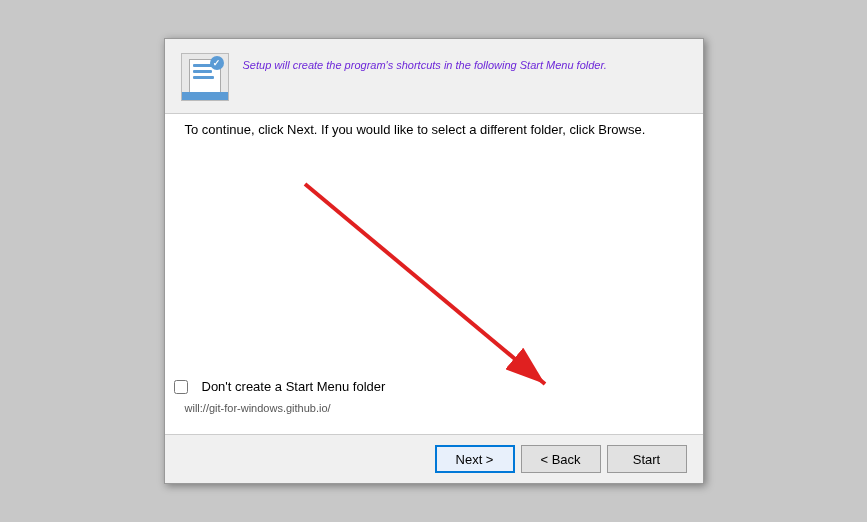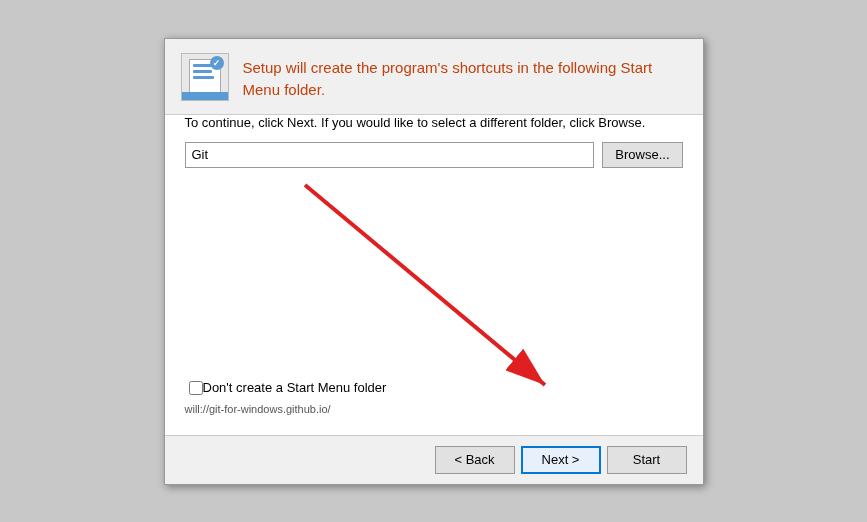--- a/index.html
+++ b/index.html
@@ -36,29 +36,30 @@
     .header-icon {
       width: 48px;
       height: 48px;
       flex-shrink: 0;
       display: flex;
       align-items: center;
       justify-content: center;
     }
 
     .header-text {
-      font-size: 15px;
-      color: #c2410c;
+      font-size: 11px;
+      color: #6d28d9;
       line-height: 1.5;
       padding-top: 4px;
+      font-style: italic;
     }
 
     .dialog-body {
       background: #ffffff;
-      padding: 0 20px;
+      padding: 8px 20px;
       flex: 1;
       min-height: 320px;
       position: relative;
     }
 
     .instruction-text {
       font-size: 13px;
       color: #000;
       margin-bottom: 12px;
     }
@@ -98,25 +99,25 @@
       top: 40px;
       left: 80px;
       width: 380px;
       height: 280px;
       pointer-events: none;
     }
 
     .checkbox-row {
       display: flex;
       align-items: flex-end;
-      gap: 0;
+      gap: 14px;
       margin-top: auto;
       position: absolute;
       bottom: 40px;
-      left: 24px;
+      left: 9px;
     }
 
     .checkbox-row input[type="checkbox"] {
       width: 14px;
       height: 14px;
       margin: 0;
       cursor: pointer;
     }
 
     .checkbox-label {
@@ -233,40 +234,36 @@
         </div>
         <div class="bottom-bar"></div>
       </div>
     </div>
     <div class="header-text">Setup will create the program's shortcuts in the following Start Menu folder.</div>
   </div>
 
   <div class="dialog-body">
     <div class="instruction-text">To continue, click Next. If you would like to select a different folder, click Browse.</div>
 
-    <div class="folder-row">
-      <input class="folder-input" type="text" value="Git" style="">
-      <button class="browse-btn">Browse...</button>
-    </div>
 
     <svg class="arrow-container" viewBox="0 0 380 280" xmlns="http://www.w3.org/2000/svg">
       <defs>
         <marker id="arrowhead" markerWidth="10" markerHeight="7" refX="10" refY="3.5" orient="auto">
           <polygon points="0 0, 10 3.5, 0 7" fill="#e02020"></polygon>
         </marker>
       </defs>
       <line x1="60" y1="30" x2="300" y2="230" stroke="#e02020" stroke-width="4" marker-end="url(#arrowhead)"></line>
     </svg>
 
     <div class="checkbox-row">
       <input type="checkbox" style="">
       <span class="checkbox-label">Don't create a Start Menu folder</span>
     </div>
 
     <div class="url-text">will://git-for-windows.github.io/</div>
   </div>
 
   <div class="dialog-footer">
+    <button class="footer-btn primary">Next &gt;</button>
     <button class="footer-btn">&lt; Back</button>
-    <button class="footer-btn primary">Next &gt;</button>
     <button class="footer-btn">Start</button>
   </div>
 </div>
 
 </body></html>

